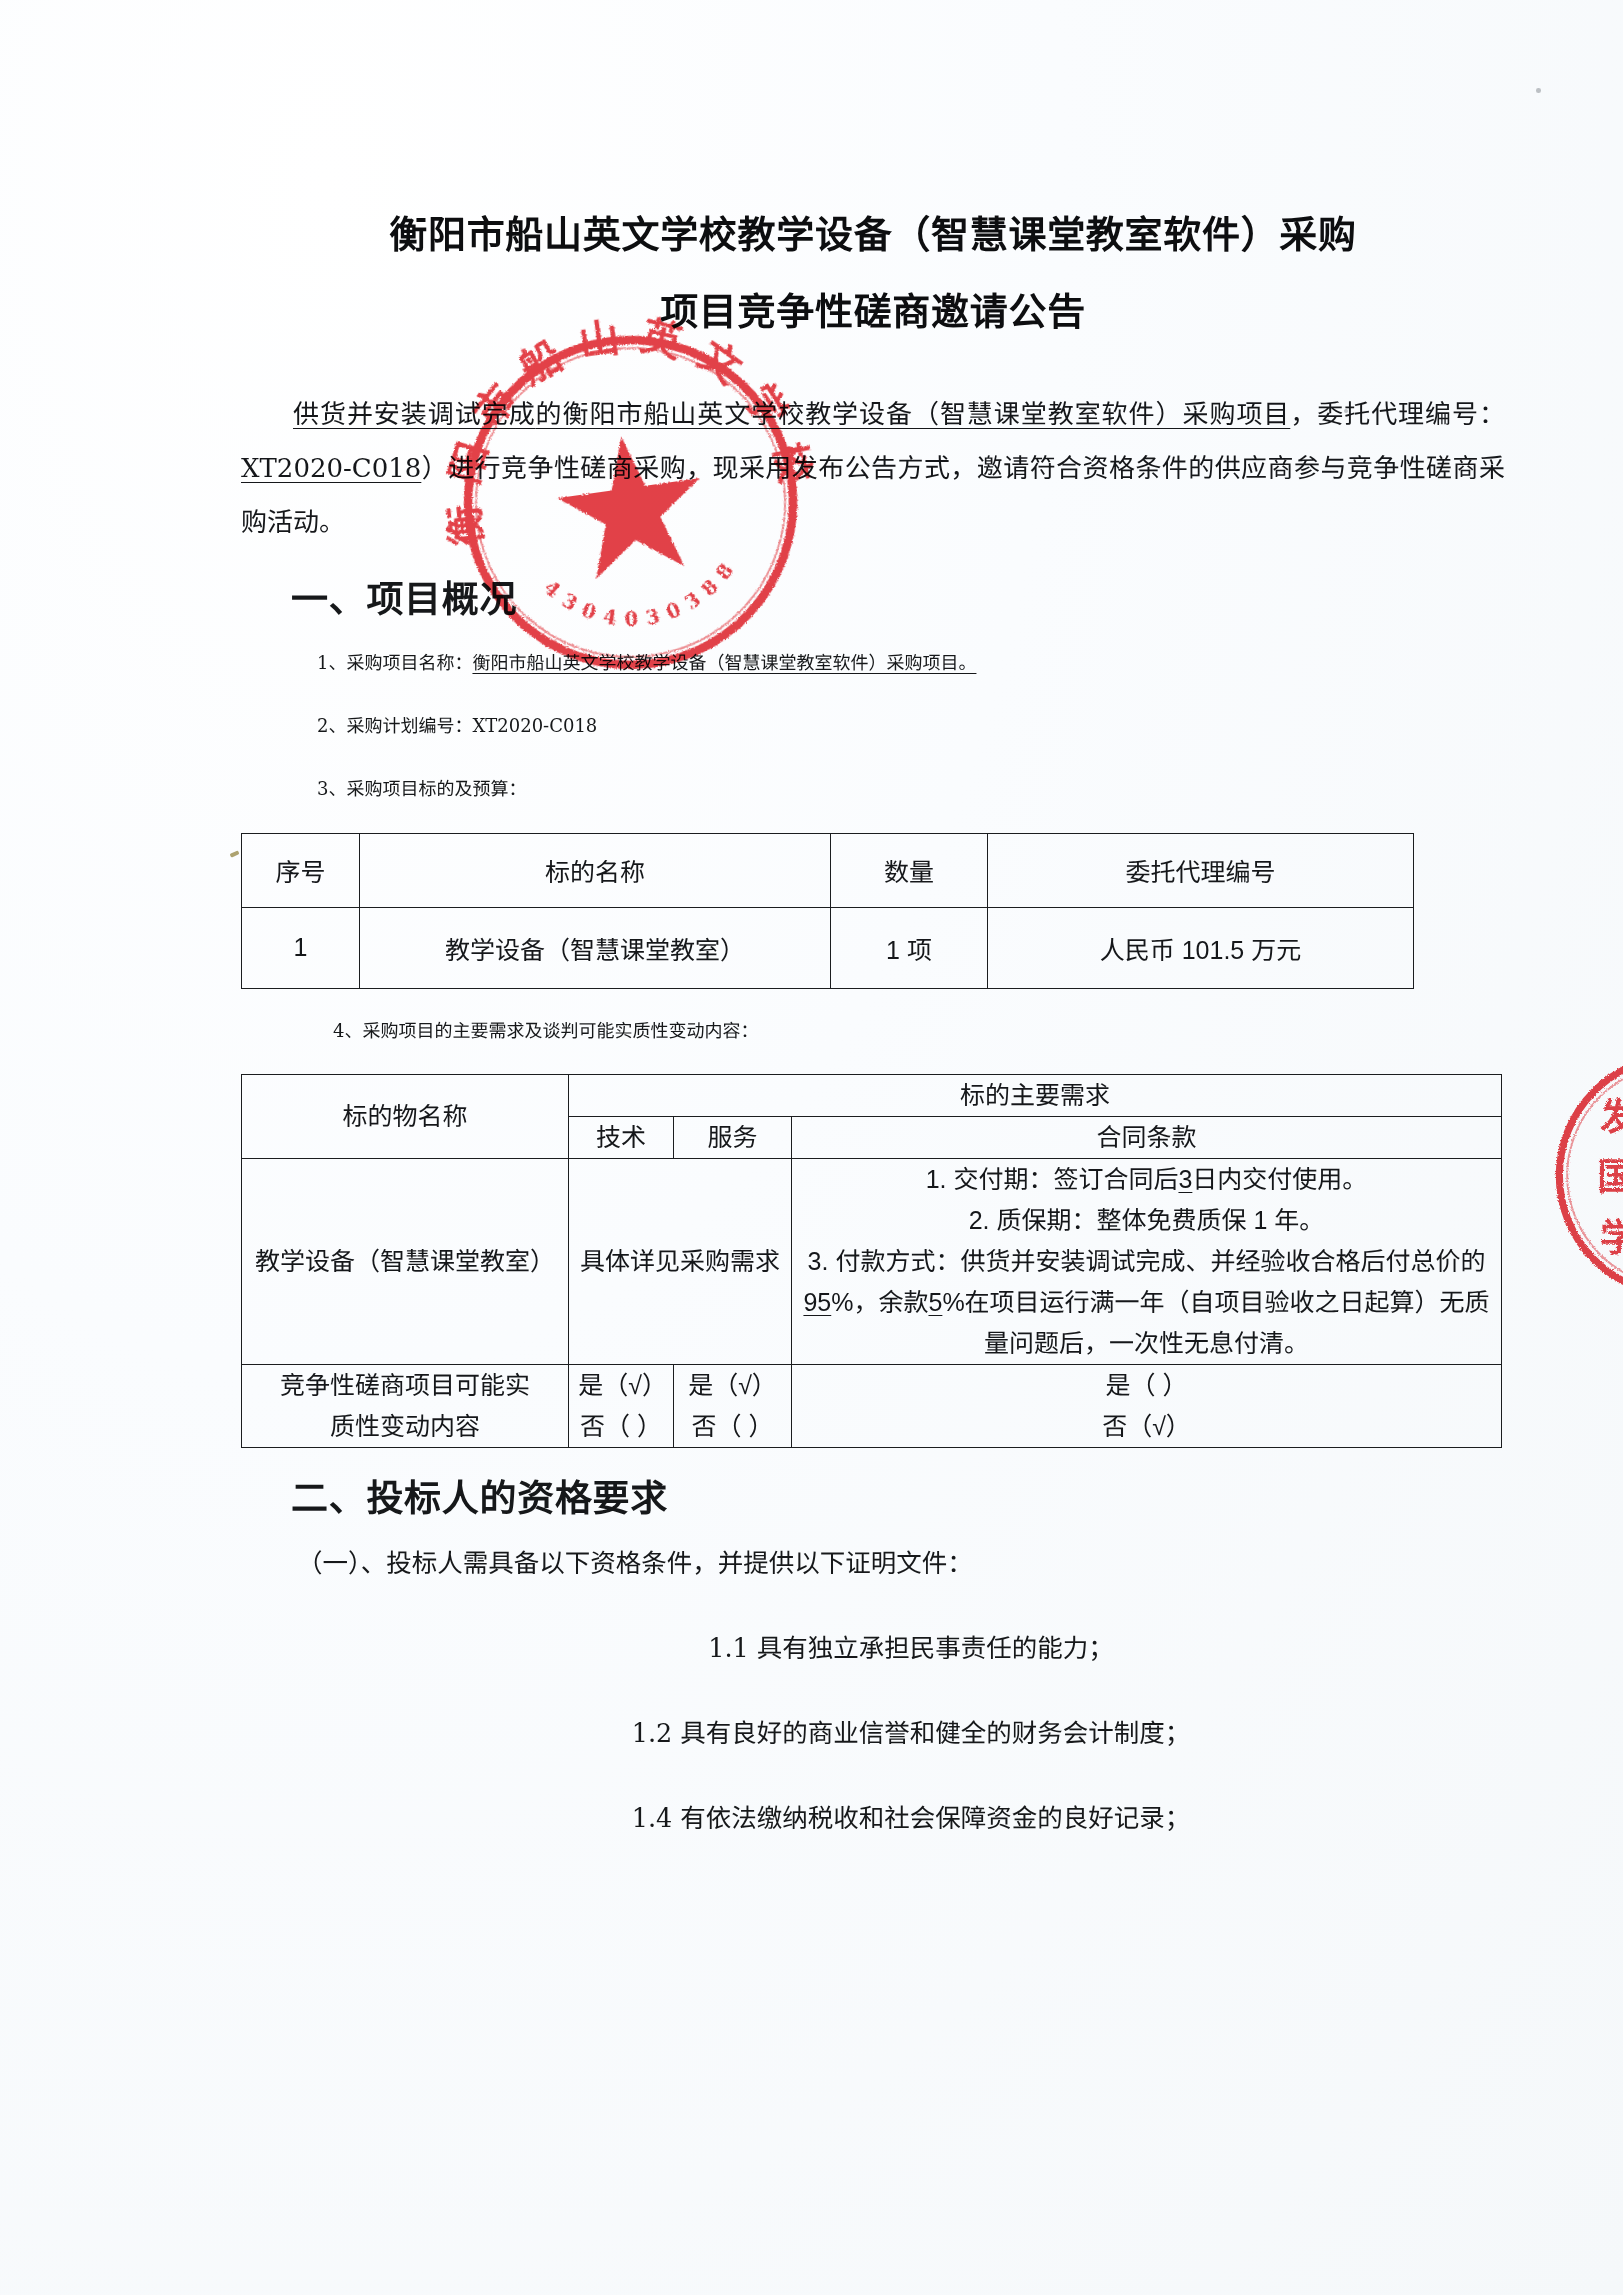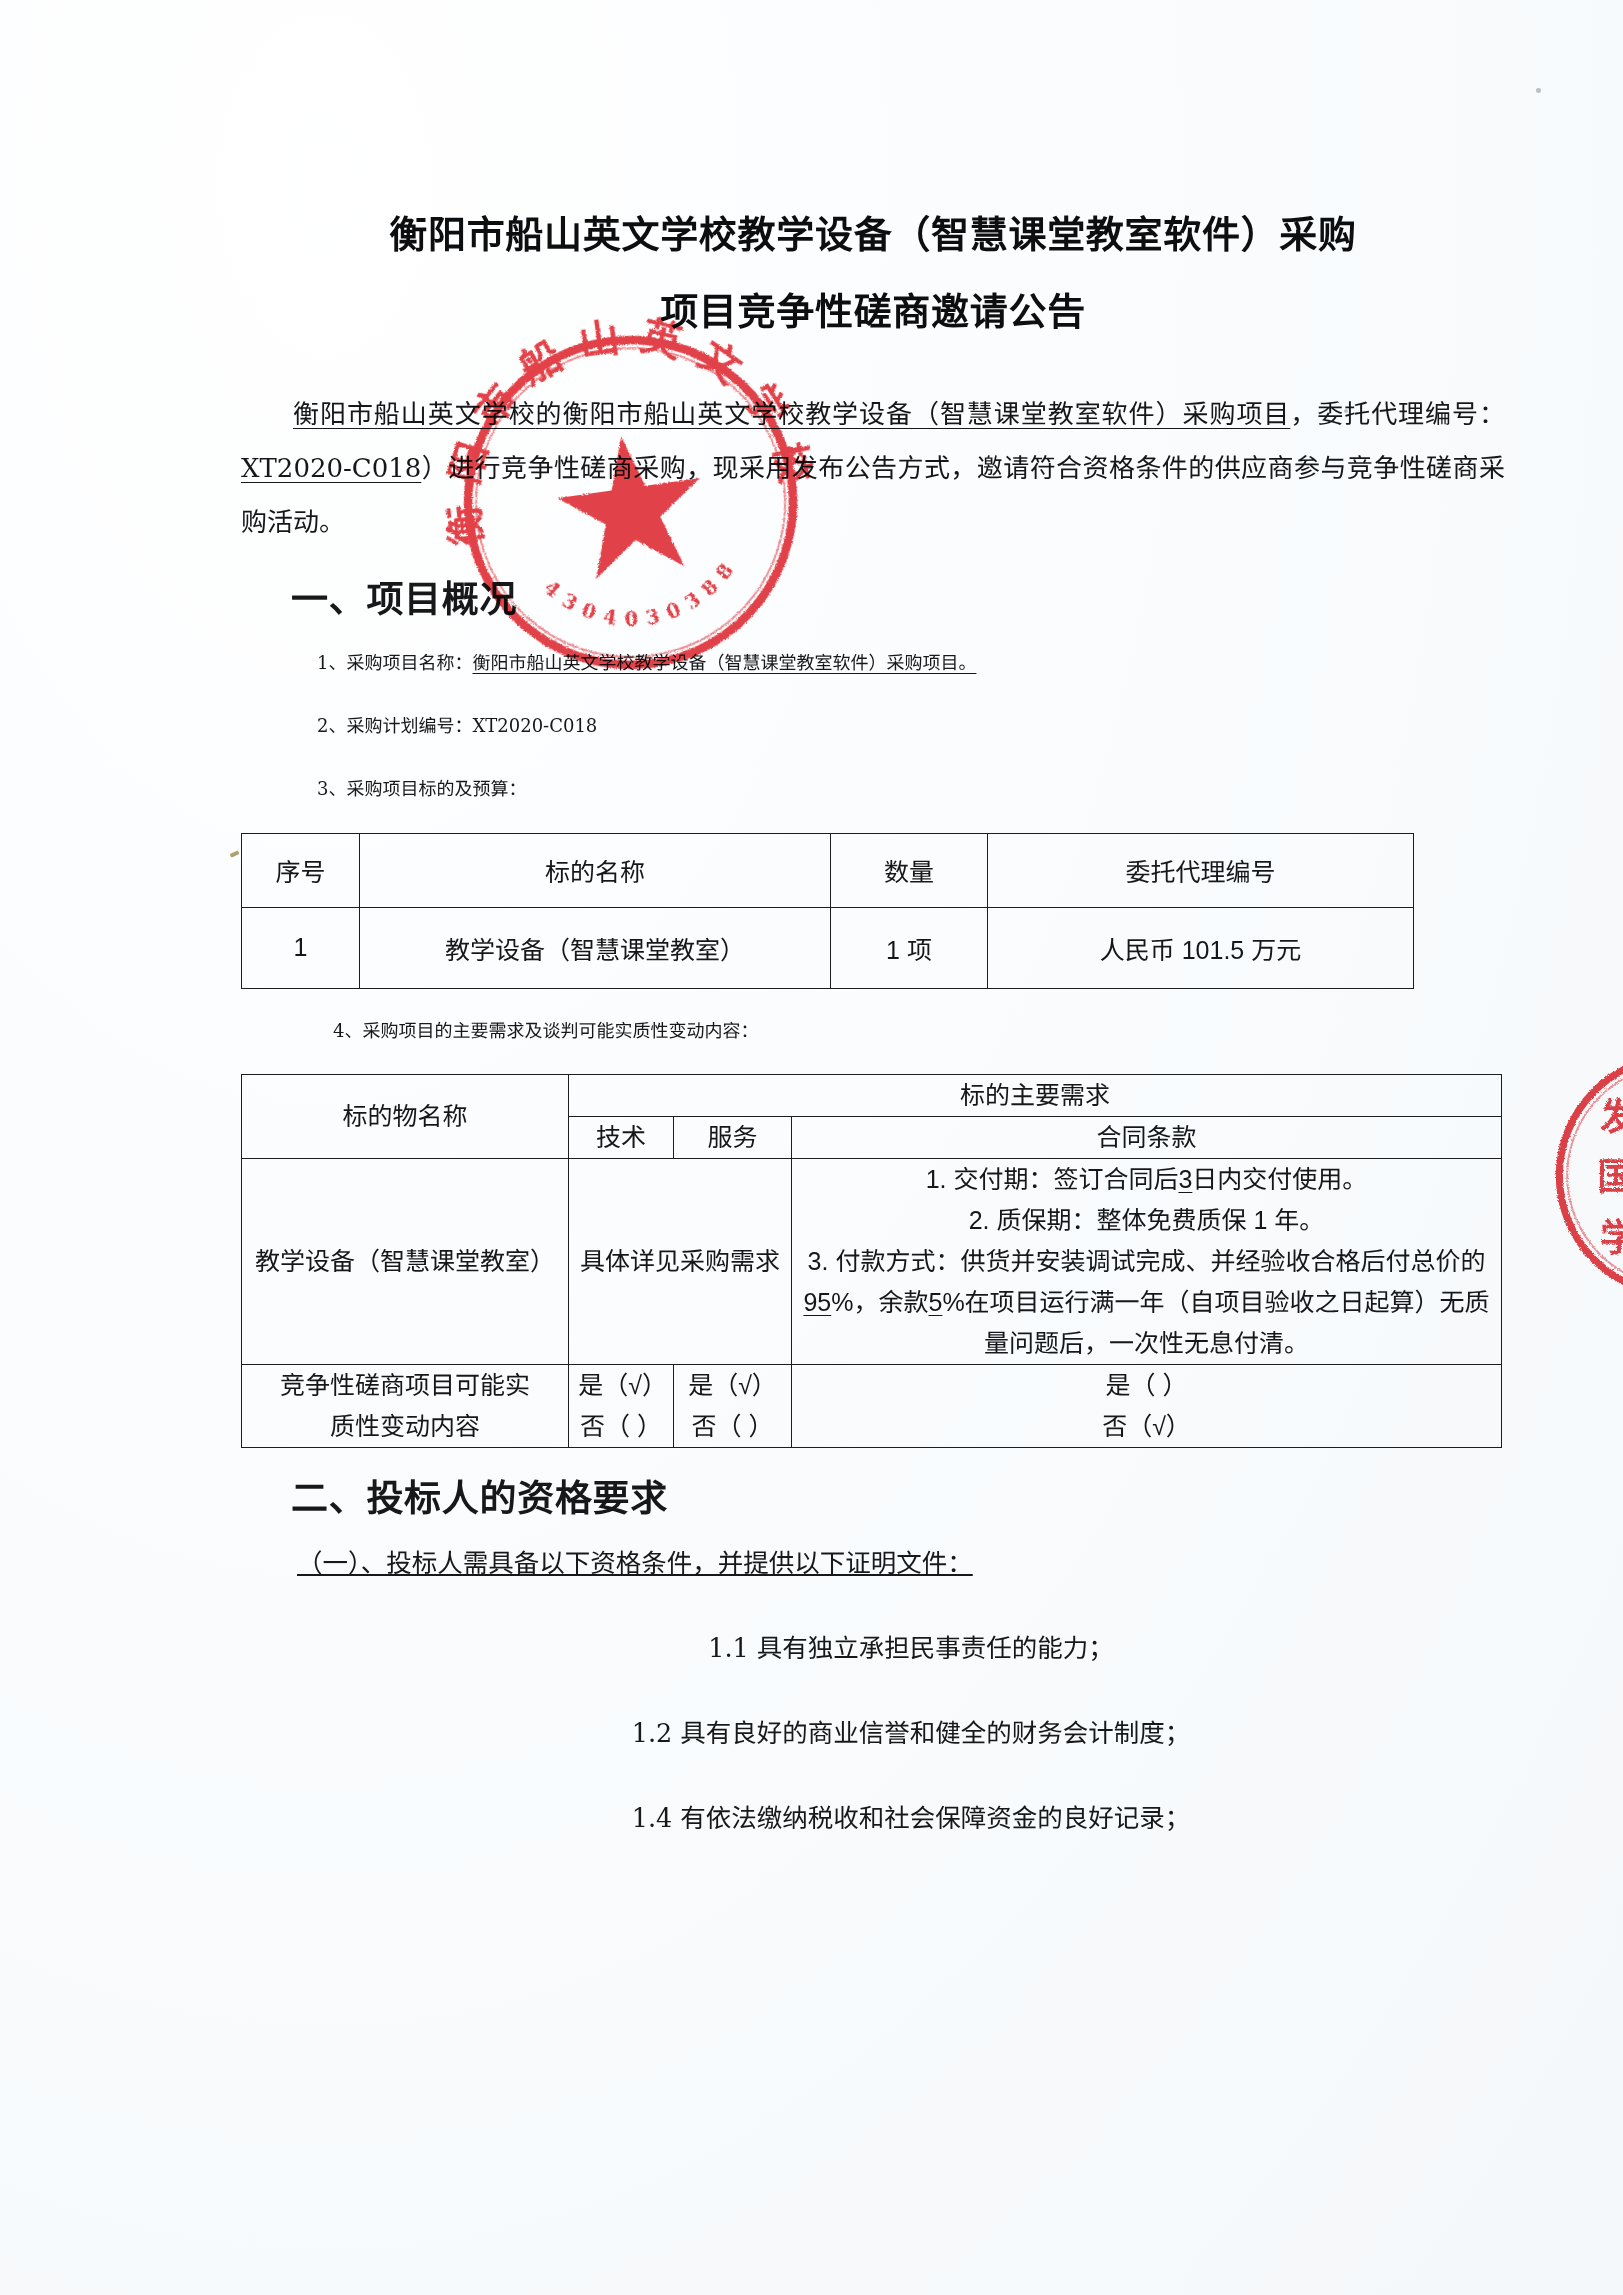--- a/index.html
+++ b/index.html
@@ -150,21 +150,21 @@
   .cell-vary-opt{line-height:56px;}
 
   
   .req{
     font-family:"DejaVu Serif","Liberation Serif",serif;
     font-size:25.5px;
     line-height:54px;
     margin:0;
     padding-left:76px;
   }
-  .req-head{padding-left:56px;margin-top:10.5px;text-decoration:underline;}
+  .req-head{padding-left:56px;margin-top:10.5px;}
   .req-line{margin-top:31px;text-align:center;}
 
   
   .seal{
     position:absolute;
     pointer-events:none;
     mix-blend-mode:multiply;
     opacity:.88;
   }
   .seal-main{left:422px;top:306px;width:393px;height:393px;}
@@ -193,21 +193,21 @@
   <span class="speck s2"></span>
   <span class="speck s3"></span>
 
   <div class="content">
 
     <h1 class="doc-title">
       <span class="ln ln1">衡阳市船山英文学校教学设备（智慧课堂教室软件）采购</span>
       <span class="ln ln2">项目竞争性磋商邀请公告</span>
     </h1>
 
-    <p class="para intro"><span class="u">衡阳市船山英文学校</span><span class="u">的衡阳市船山英文学校教学设备（智慧课堂教室软件）采购项目</span><span>，委托代理编号：</span><span class="u">XT2020-C018</span><span>）进行竞争性磋商采购，现采用发布公告方式，邀请符合资格条件的供应商参与竞争性磋商采购活动。</span></p>
+    <p class="para intro"><span class="u">供货并安装调试完成</span><span class="u">的衡阳市船山英文学校教学设备（智慧课堂教室软件）采购项目</span><span>，委托代理编号：</span><span class="u">XT2020-C018</span><span>）进行竞争性磋商采购，现采用发布公告方式，邀请符合资格条件的供应商参与竞争性磋商采购活动。</span></p>
 
     <h2 class="sec">一、项目概况</h2>
 
     <p class="item"><span>1、采购项目名称：</span><span class="u">衡阳市船山英文学校教学设备（智慧课堂教室软件）采购项目。</span></p>
 
     <p class="item"><span>2、采购计划编号：</span><span>XT2020-C018</span></p>
 
     <p class="item">3、采购项目标的及预算：</p>
 
     <table class="tbl1">

